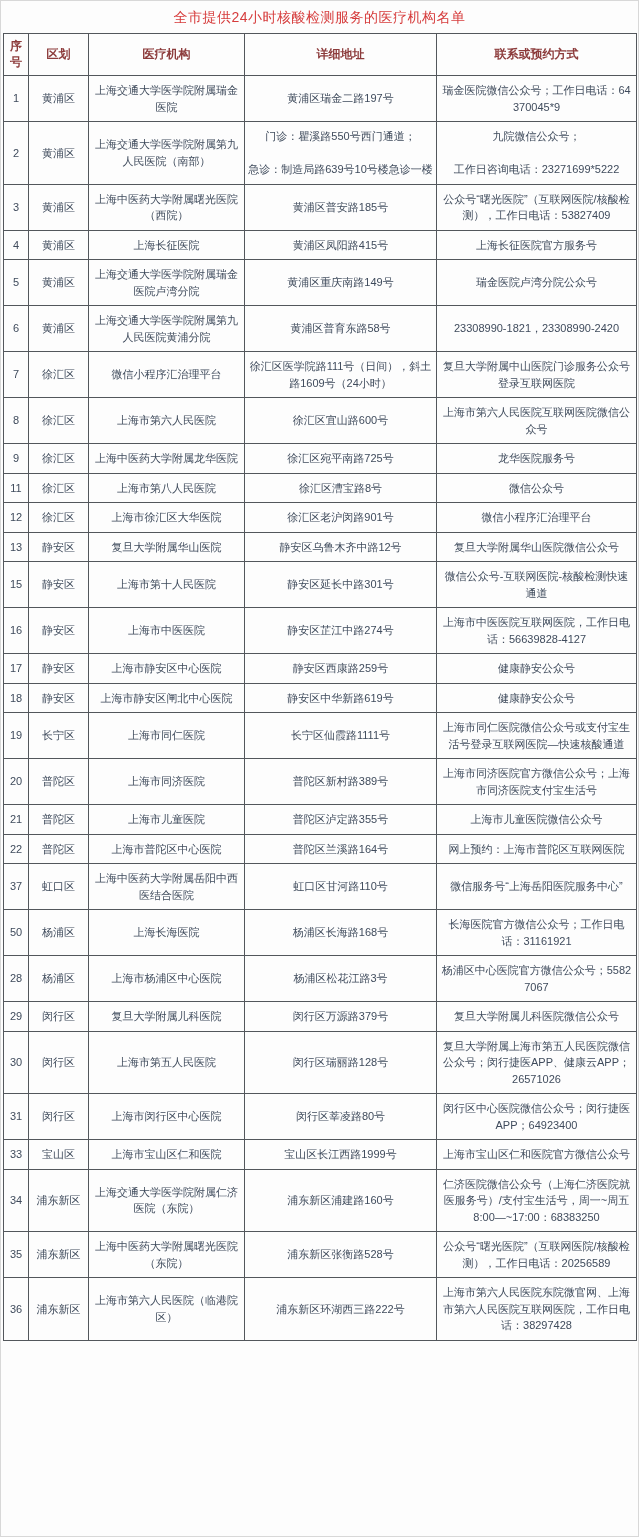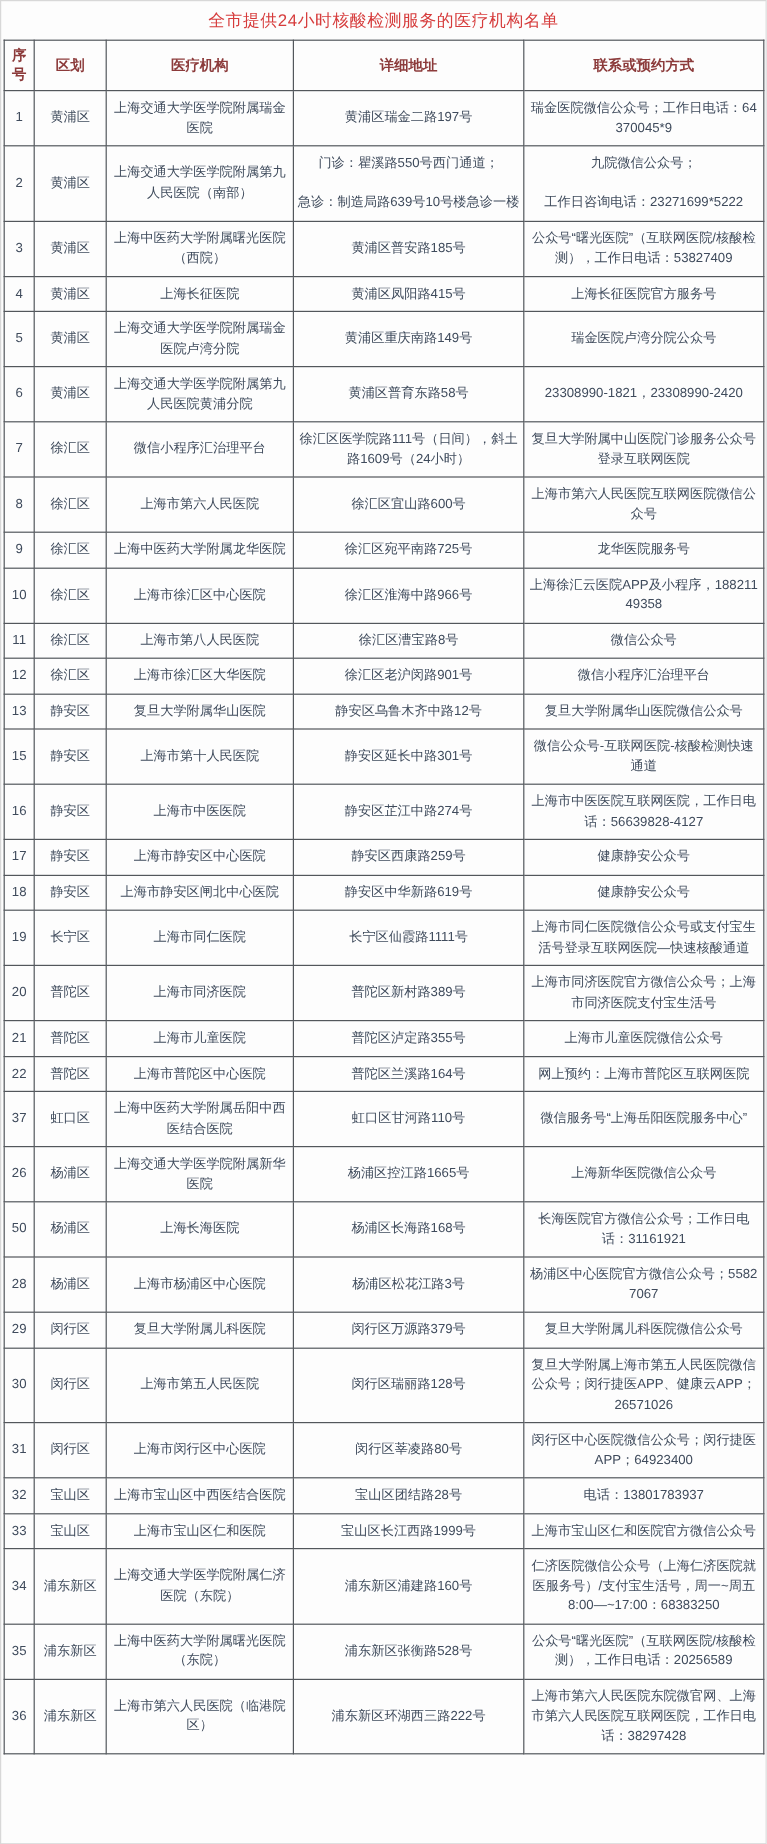--- a/index.html
+++ b/index.html
@@ -149,27 +149,20 @@
     <td>上海市第六人民医院互联网医院微信公众号</td>
   </tr>
         <tr>
     <td class="col-no">9</td>
     <td>徐汇区</td>
     <td>上海中医药大学附属龙华医院</td>
     <td>徐汇区宛平南路725号</td>
     <td>龙华医院服务号</td>
   </tr>
         <tr>
-    <td class="col-no">10</td>
-    <td>徐汇区</td>
-    <td>上海市徐汇区中心医院</td>
-    <td>徐汇区淮海中路966号</td>
-    <td>上海徐汇云医院APP及小程序，18821149358</td>
-  </tr>
-        <tr>
     <td class="col-no">11</td>
     <td>徐汇区</td>
     <td>上海市第八人民医院</td>
     <td>徐汇区漕宝路8号</td>
     <td>微信公众号</td>
   </tr>
         <tr>
     <td class="col-no">12</td>
     <td>徐汇区</td>
     <td>上海市徐汇区大华医院</td>
@@ -240,27 +233,20 @@
     <td>网上预约：上海市普陀区互联网医院</td>
   </tr>
         <tr>
     <td class="col-no">37</td>
     <td>虹口区</td>
     <td>上海中医药大学附属岳阳中西医结合医院</td>
     <td>虹口区甘河路110号</td>
     <td>微信服务号“上海岳阳医院服务中心”</td>
   </tr>
         <tr>
-    <td class="col-no">26</td>
-    <td>杨浦区</td>
-    <td>上海交通大学医学院附属新华医院</td>
-    <td>杨浦区控江路1665号</td>
-    <td>上海新华医院微信公众号</td>
-  </tr>
-        <tr>
     <td class="col-no">50</td>
     <td>杨浦区</td>
     <td>上海长海医院</td>
     <td>杨浦区长海路168号</td>
     <td>长海医院官方微信公众号；工作日电话：31161921</td>
   </tr>
         <tr>
     <td class="col-no">28</td>
     <td>杨浦区</td>
     <td>上海市杨浦区中心医院</td>
@@ -282,27 +268,20 @@
     <td>复旦大学附属上海市第五人民医院微信公众号；闵行捷医APP、健康云APP；26571026</td>
   </tr>
         <tr>
     <td class="col-no">31</td>
     <td>闵行区</td>
     <td>上海市闵行区中心医院</td>
     <td>闵行区莘凌路80号</td>
     <td>闵行区中心医院微信公众号；闵行捷医APP；64923400</td>
   </tr>
         <tr>
-    <td class="col-no">32</td>
-    <td>宝山区</td>
-    <td>上海市宝山区中西医结合医院</td>
-    <td>宝山区团结路28号</td>
-    <td>电话：13801783937</td>
-  </tr>
-        <tr>
     <td class="col-no">33</td>
     <td>宝山区</td>
     <td>上海市宝山区仁和医院</td>
     <td>宝山区长江西路1999号</td>
     <td>上海市宝山区仁和医院官方微信公众号</td>
   </tr>
         <tr>
     <td class="col-no">34</td>
     <td>浦东新区</td>
     <td>上海交通大学医学院附属仁济医院（东院）</td>

